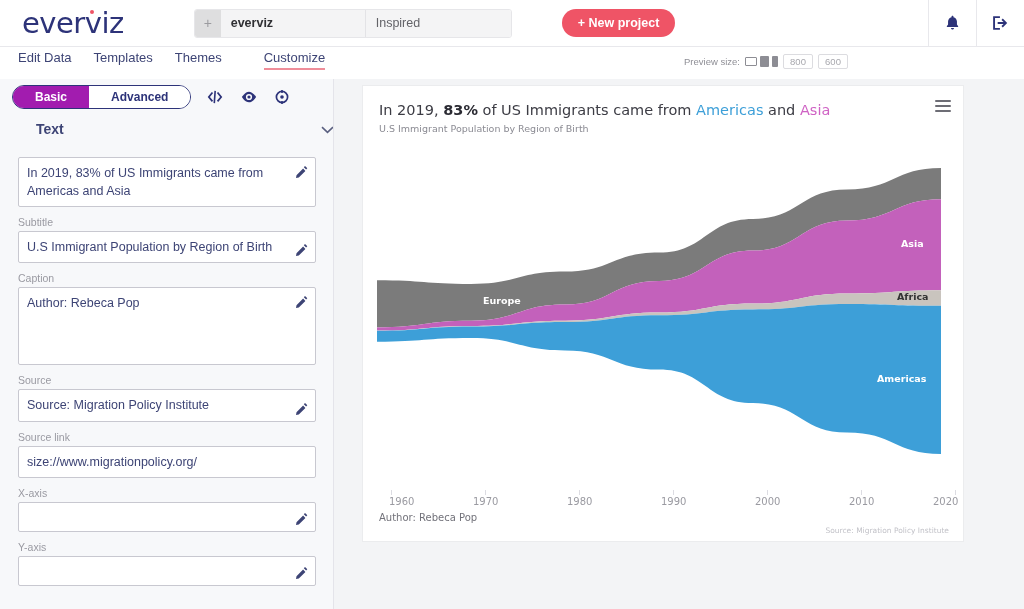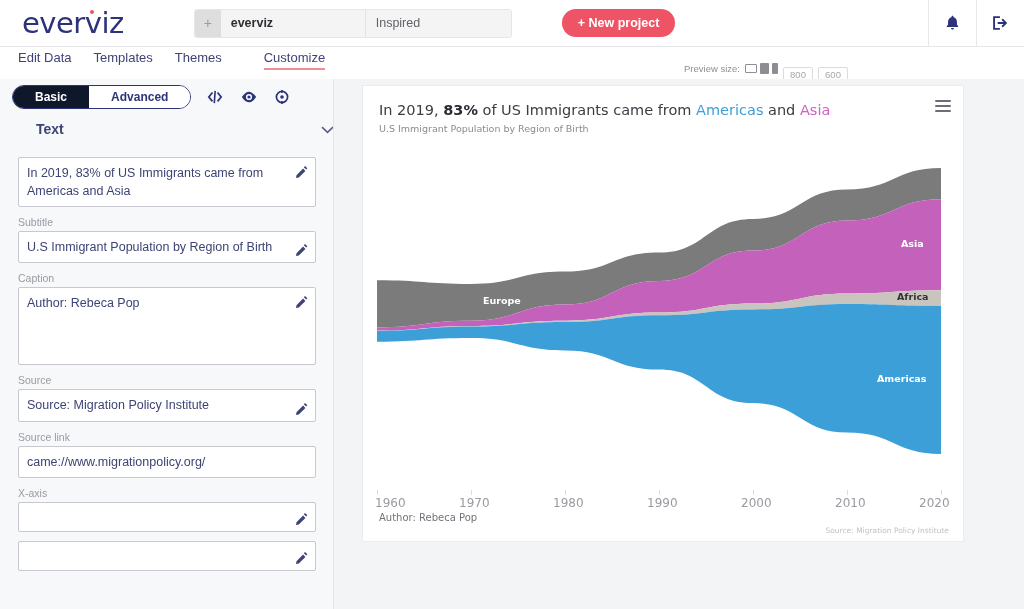--- a/index.html
+++ b/index.html
@@ -114,21 +114,20 @@
   .sq-lap { width: 12px; height: 9px; border: 1.5px solid #8d8d94; border-radius: 1px; }
   .sq-tab { width: 9px; height: 11px; background: #8d8d94; border-radius: 1px; }
   .sq-mob { width: 6px; height: 11px; background: #8d8d94; border-radius: 1px; }
   .dim-box {
     width: 30px; height: 15px;
     border: 1px solid #dcdce0;
     border-radius: 2px;
     display: flex; align-items: center; justify-content: center;
     font-size: 9.5px; color: #a7a7ad;
     background: #fff;
-    margin-top: 13px;
   }
 
   .btn-pill {
     position: absolute; top: 52px;
     height: 21px; border-radius: 11px;
     background: #2d3379; color: #fff;
     border: none;
     font-size: 11.5px; font-weight: bold;
     cursor: pointer;
     display: flex; align-items: center; justify-content: center;
@@ -155,21 +154,21 @@
     border-radius: 13px;
     height: 24px;
     overflow: hidden;
   }
   .seg-btn {
     padding: 0 22px;
     display: flex; align-items: center; justify-content: center;
     font-size: 12px; cursor: pointer;
     font-weight: bold;
   }
-  .seg-btn.on { background: #0f172a; color: #fff; }
+  .seg-btn.on { background: #a21caf; color: #fff; }
   .seg-btn.off { background: #fff; color: #2d3379; }
   .mini-icons { display: flex; gap: 18px; margin-left: 16px; color: #2d3379; }
   .mini-icons > span { cursor: pointer; display: flex; align-items: center; }
 
   .section-head {
     position: absolute; left: 18px; top: 42px;
     width: 298px;
     display: flex; align-items: flex-end; justify-content: space-between; margin-left: 18px;
   }
   .section-title { font-size: 14px; color: #3d4475; font-weight: bold; }
@@ -231,22 +230,23 @@
     width: 16px; cursor: pointer;
   }
   .burger i {
     display: block; height: 2px; background: #6d6d75; margin-bottom: 3px; border-radius: 1px;
   }
   .plotarea { position: absolute; left: 0; top: 55px; width: 600px; height: 350px; }
   .axis-labels {
     position: absolute; left: 0; top: 410px; width: 600px; height: 14px;
   }
   .axis-labels span {
-    position: absolute; font-size: 12px; color: #9a9aa1;
-    font-family: "DejaVu Sans", sans-serif;
+    position: absolute; font-size: 10px; color: #9a9aa1;
+    font-family: "DejaVu Sans", sans-serif;
+    margin-left: 14px;
   }
   .chart-caption {
     position: absolute; left: 16px; bottom: 18px;
     font-size: 10px; color: #72727a;
     font-family: "DejaVu Sans", sans-serif;
   }
   .chart-source {
     position: absolute; right: 14px; bottom: 6px;
     font-size: 7.5px; color: #c2c2c8;
     font-family: "DejaVu Sans", sans-serif;
@@ -410,37 +410,38 @@
           <svg width="12" height="12" viewBox="0 0 12 12">
               <path fill="#3d4475" d="M0.5 9.2L0 12l2.8-0.5 6.6-6.6-2.3-2.3zM10.1 1.1L9 0 7.8 1.2l2.3 2.3 1.2-1.2z"></path>
             </svg>
         </span>
       </div>
     </div>
 
     <div>
       <div class="fld-label">Source link</div>
       <div class="fld-box">
-        <span>came://www.migrationpolicy.org/</span>
+        <span>size://www.migrationpolicy.org/</span>
       </div>
     </div>
 
     <div>
       <div class="fld-label">X-axis</div>
       <div class="fld-box blank">
         <span></span>
         <span class="pencil">
           <svg width="12" height="12" viewBox="0 0 12 12">
               <path fill="#3d4475" d="M0.5 9.2L0 12l2.8-0.5 6.6-6.6-2.3-2.3zM10.1 1.1L9 0 7.8 1.2l2.3 2.3 1.2-1.2z"></path>
             </svg>
         </span>
       </div>
     </div>
 
     <div>
+      <div class="fld-label">Y-axis</div>
       <div class="fld-box blank">
         <span></span>
         <span class="pencil">
           <svg width="12" height="12" viewBox="0 0 12 12">
               <path fill="#3d4475" d="M0.5 9.2L0 12l2.8-0.5 6.6-6.6-2.3-2.3zM10.1 1.1L9 0 7.8 1.2l2.3 2.3 1.2-1.2z"></path>
             </svg>
         </span>
       </div>
     </div>
 

